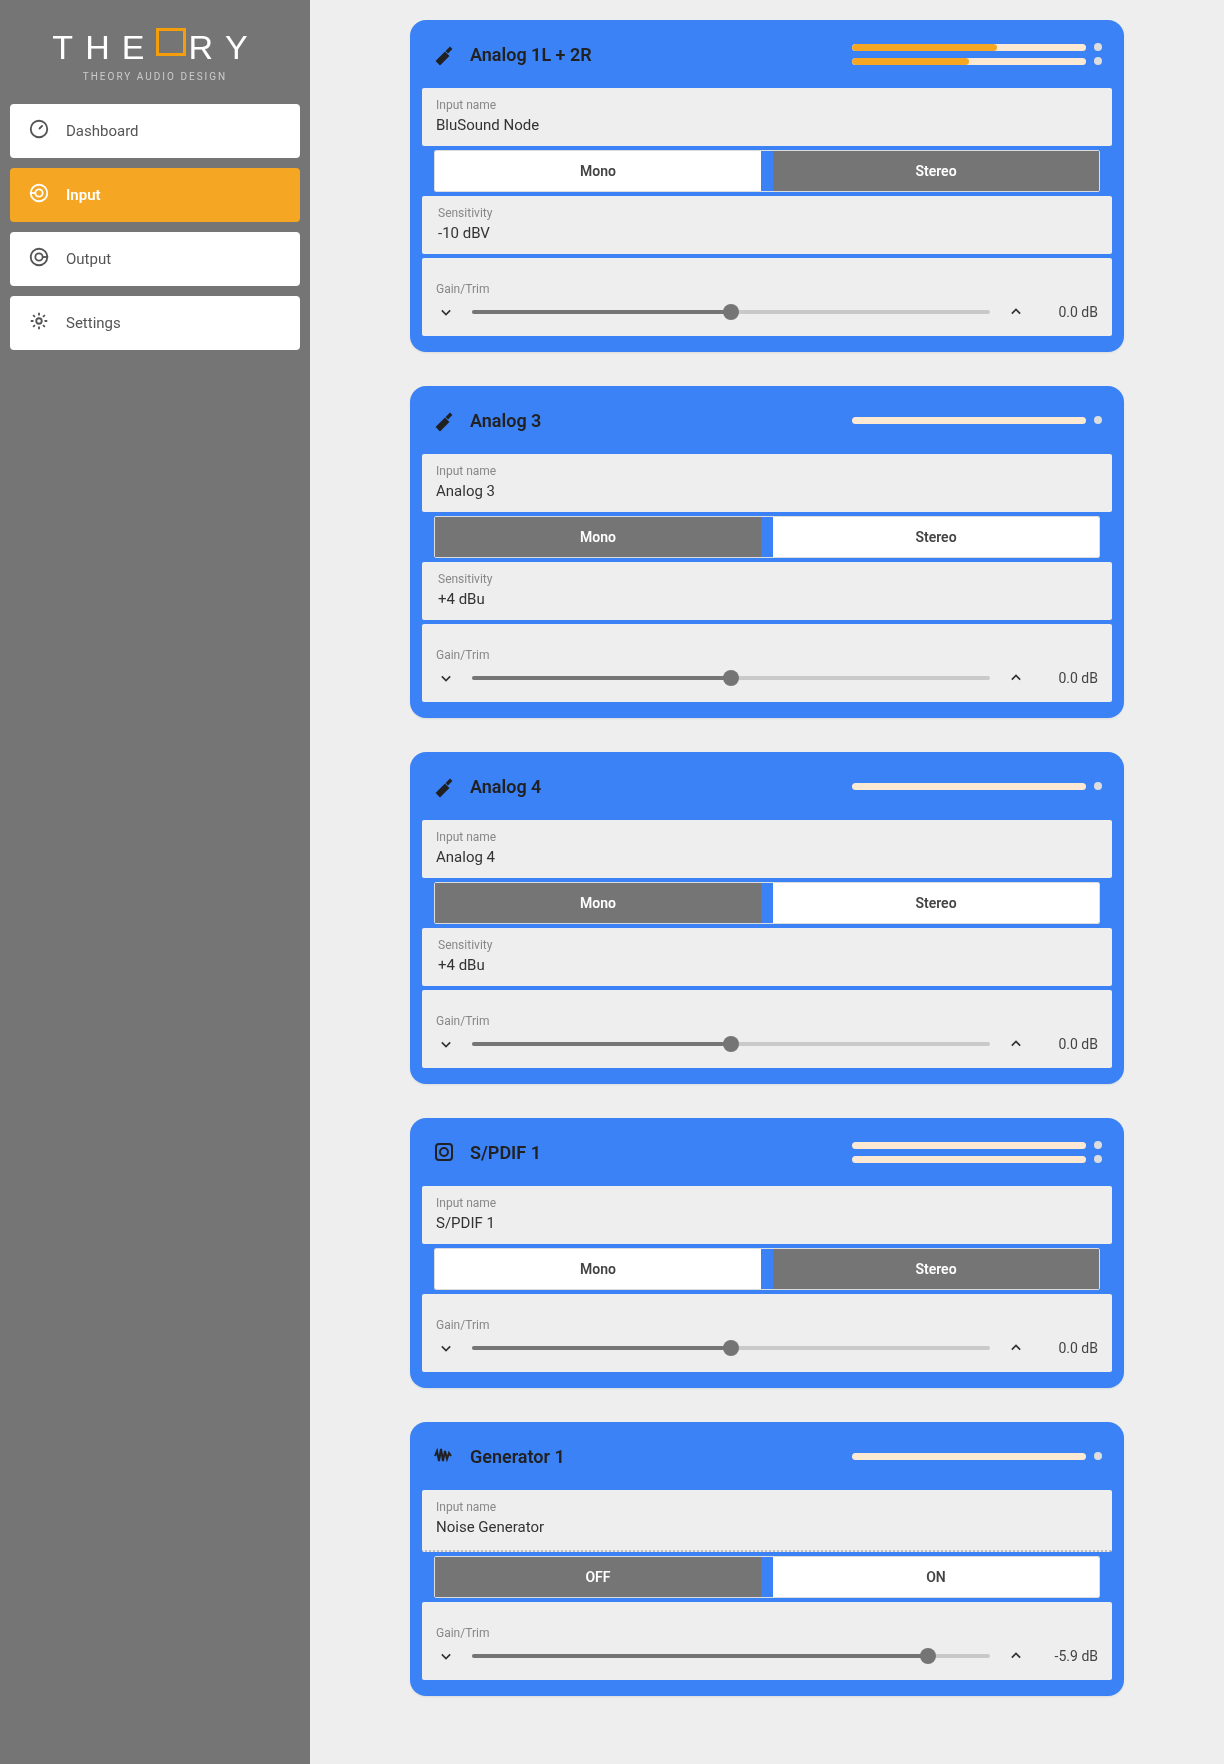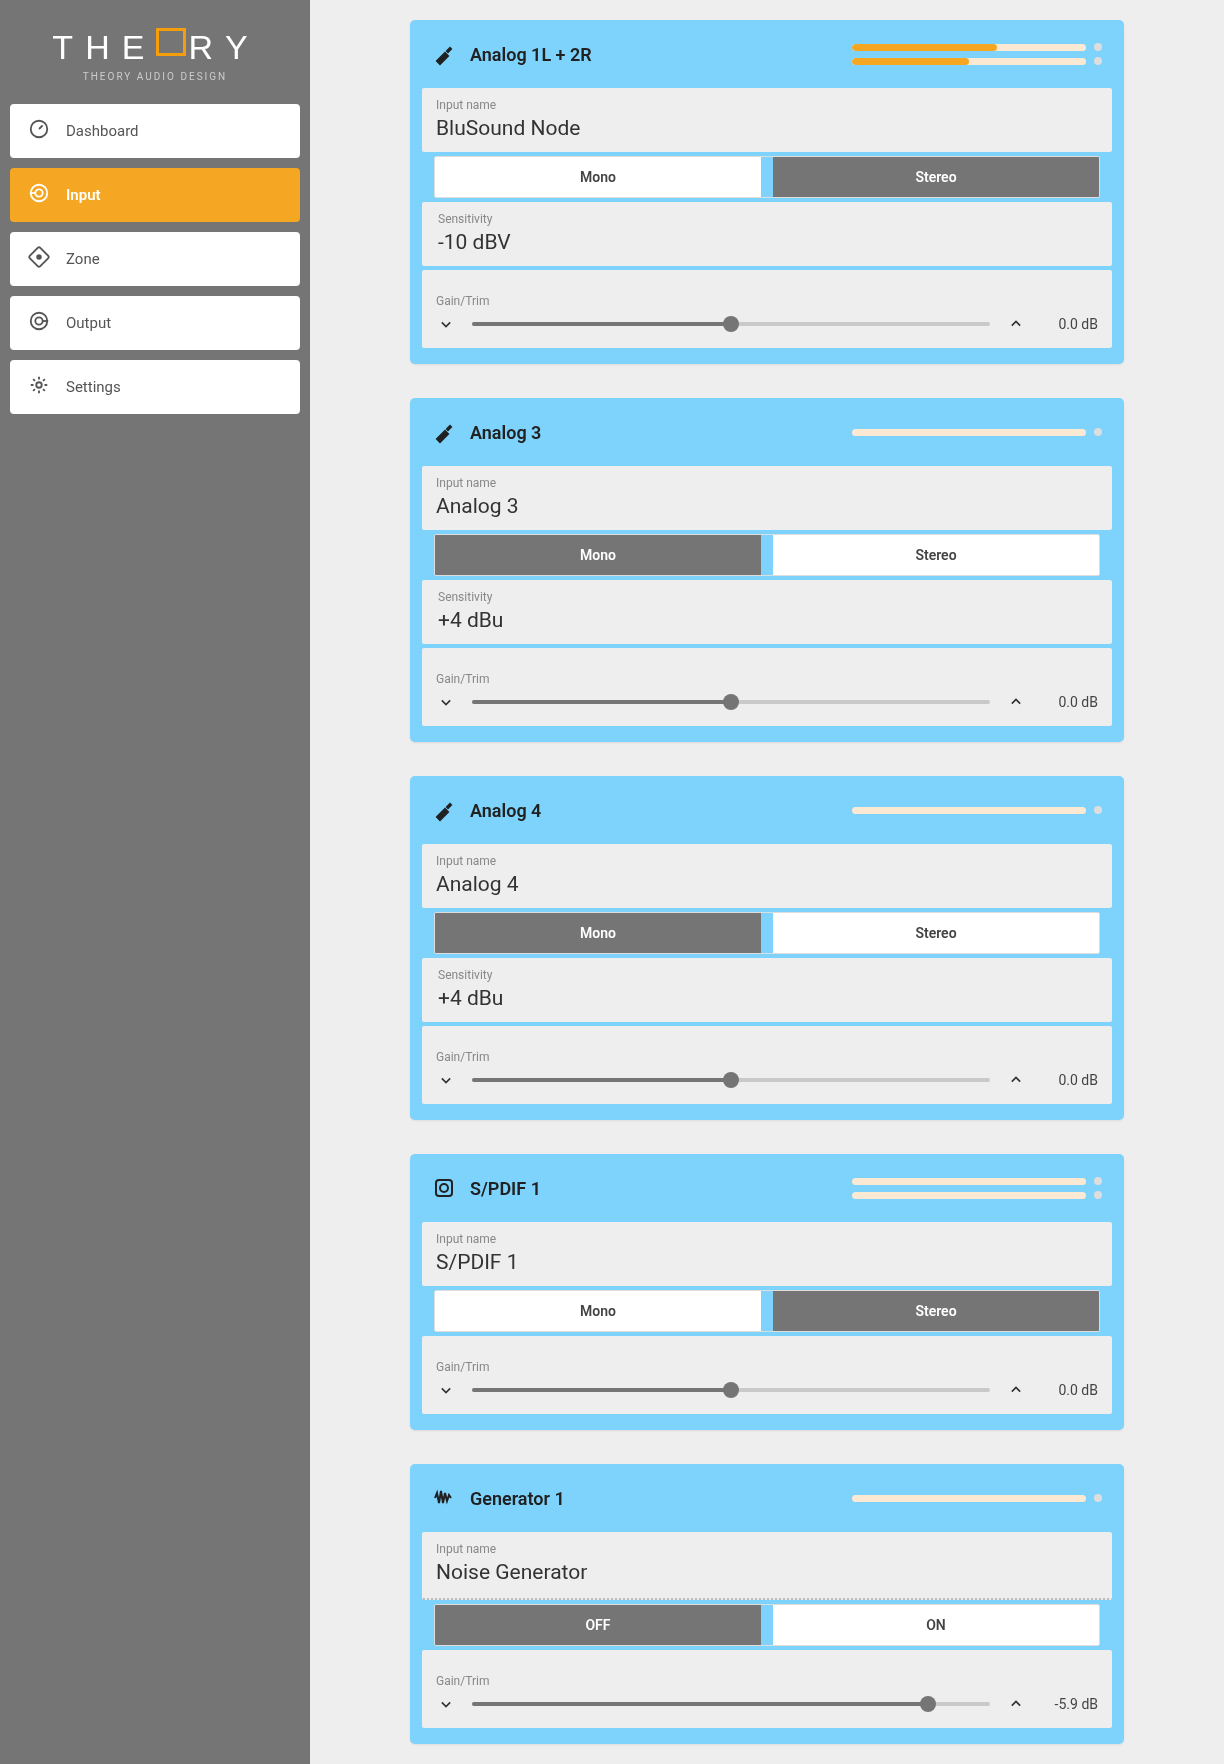--- a/index.html
+++ b/index.html
@@ -73,22 +73,22 @@
   .nav-item svg { width: 22px; height: 22px; }
   .nav-item.active svg { stroke: #fff; fill:#fff; }
   .nav-item:not(.active) svg { stroke:#777; fill:#777; }
 
   
   .main {
     margin-left: 310px;
     padding: 20px 100px 40px 100px;
   }
   .card {
-    background: #7dd3fc;
-    border-radius: 5px;
+    background: #3b82f6;
+    border-radius: 16px;
     margin-bottom: 34px;
     box-shadow: 0 1px 2px rgba(0,0,0,.08);
   }
   .card-header {
     display: flex;
     align-items: center;
     padding: 22px 22px;
   }
   .card-header .icon {
     width: 24px; height: 24px;
@@ -133,21 +133,21 @@
   .card-body {
     padding: 0 12px 16px 12px;
   }
   .field {
     background: #eeeeee;
     border-radius: 2px;
     padding: 10px 14px 12px 14px;
     margin-bottom: 4px;
   }
   .field .lbl { font-size: 12px; color: #888; }
-  .field .val { font-size: 21px; color: #333; margin-top: 4px; }
+  .field .val { font-size: 15px; color: #333; margin-top: 4px; }
   .field.dotted { border-bottom: 2px dotted #bbb; padding-bottom:14px;}
   .field.select {
     display: flex;
     align-items: center;
     padding-left: 16px;
   }
   .field.select .col { flex: 1; }
   .field.select .chev { color:#777; }
 
   .toggle {
@@ -287,26 +287,20 @@
   <span>Dashboard</span>
       </div>
       <div class="nav-item active">
         <span class="icon"><svg class="line-icon" viewBox="0 0 24 24">
             <use href="#i-input"></use>
           </svg></span>
   <span>Input</span>
       </div>
       <div class="nav-item">
         <span class="icon"><svg class="line-icon" viewBox="0 0 24 24">
-            <use href="#i-zone"></use>
-          </svg></span>
-  <span>Zone</span>
-      </div>
-      <div class="nav-item">
-        <span class="icon"><svg class="line-icon" viewBox="0 0 24 24">
             <use href="#i-output"></use>
           </svg></span>
   <span>Output</span>
       </div>
       <div class="nav-item">
         <span class="icon"><svg class="line-icon" viewBox="0 0 24 24">
             <use href="#i-gear"></use>
           </svg></span>
   <span>Settings</span>
       </div>

